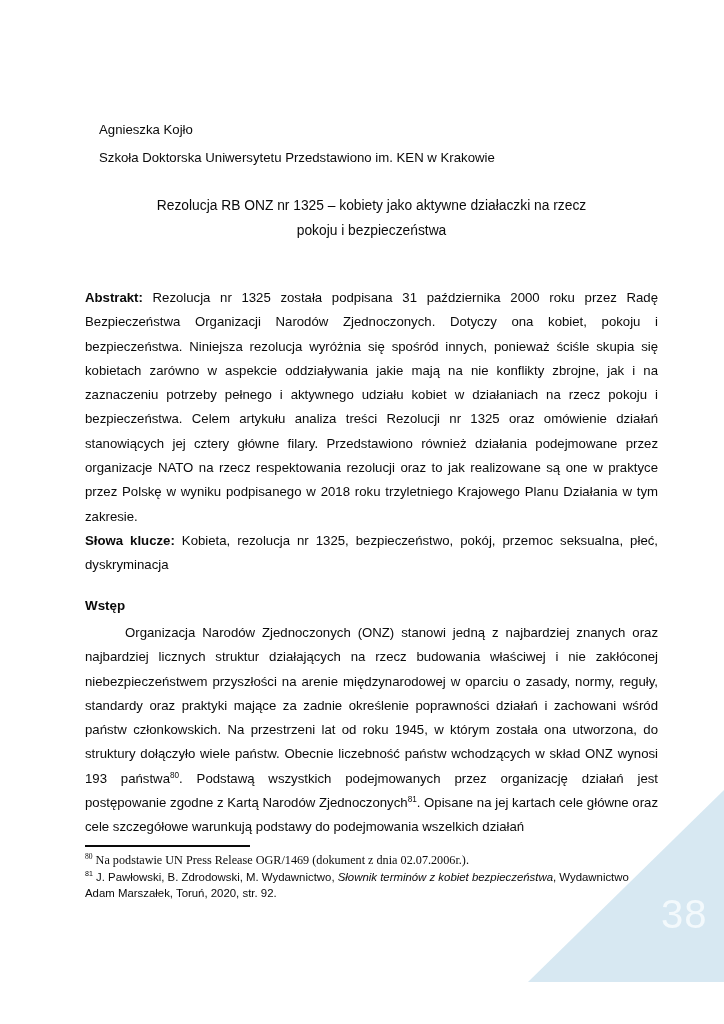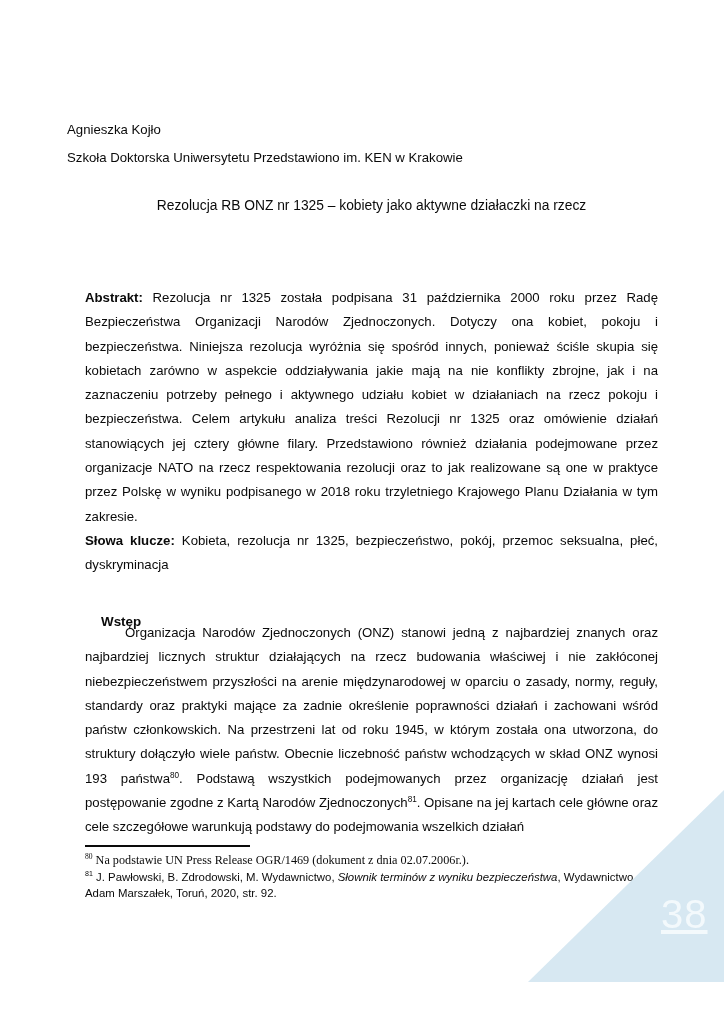--- a/index.html
+++ b/index.html
@@ -11,21 +11,21 @@
     position: relative;
     width: 724px;
     height: 1024px;
     background: #ffffff;
     overflow: hidden;
     font-family: "Liberation Sans", "DejaVu Sans", sans-serif;
     color: #0a0a0a;
   }
   .byline {
     position: absolute;
-    left: 67px;
+    left: 99px;
     top: 116px;
     width: 573px;
     font-size: 13.2px;
     line-height: 27.5px;
   }
   .title {
     position: absolute;
     left: 85px;
     top: 193px;
     width: 573px;
@@ -43,21 +43,21 @@
     font-size: 13.2px;
     line-height: 24.3px;
     text-align: justify;
   }
   .body-block p { margin: 0; }
   .abstract-keywords { top: 286px; }
   .section-heading {
     position: absolute;
     left: 85px;
     top: 596px;
-    margin: 16px;
+    margin: 0;
     font-size: 13.4px;
     font-weight: bold;
     line-height: 20px;
   }
   .intro { top: 621px; }
   .intro p { text-indent: 40px; }
   sup.fn-ref {
     font-size: 0.62em;
     vertical-align: super;
     line-height: 0;
@@ -108,35 +108,36 @@
 
 <div class="page">
 
   <div class="byline">
     <div>Agnieszka Kojło</div>
     <div>Szkoła Doktorska Uniwersytetu Przedstawiono im. KEN w Krakowie</div>
   </div>
 
   <h1 class="title">
     <span class="title-line">Rezolucja RB ONZ nr 1325 – kobiety jako aktywne działaczki na rzecz</span>
+    <span class="title-line">pokoju i bezpieczeństwa</span>
   </h1>
 
   <div class="body-block abstract-keywords">
     <p><b>Abstrakt:</b> <span>Rezolucja nr 1325 została podpisana 31 października 2000 roku przez Radę Bezpieczeństwa Organizacji Narodów Zjednoczonych. Dotyczy ona kobiet, pokoju i bezpieczeństwa. Niniejsza rezolucja wyróżnia się spośród innych, ponieważ ściśle skupia się kobietach zarówno w aspekcie oddziaływania jakie mają na nie konflikty zbrojne, jak i na zaznaczeniu potrzeby pełnego i aktywnego udziału kobiet w działaniach na rzecz pokoju i bezpieczeństwa. Celem artykułu analiza treści Rezolucji nr 1325 oraz omówienie działań stanowiących jej cztery główne filary. Przedstawiono również działania podejmowane przez organizacje NATO na rzecz respektowania rezolucji oraz to jak realizowane są one w praktyce przez Polskę w wyniku podpisanego w 2018 roku trzyletniego Krajowego Planu Działania w tym zakresie.</span></p>
     <p><b>Słowa klucze:</b> <span>Kobieta, rezolucja nr 1325, bezpieczeństwo, pokój, przemoc seksualna, płeć, dyskryminacja</span></p>
   </div>
 
   <h2 class="section-heading">Wstęp</h2>
 
   <div class="body-block intro">
     <p><span>Organizacja Narodów Zjednoczonych (ONZ) stanowi jedną z najbardziej znanych oraz najbardziej licznych struktur działających na rzecz budowania właściwej i nie zakłóconej niebezpieczeństwem przyszłości na arenie międzynarodowej w oparciu o zasady, normy, reguły, standardy oraz praktyki mające za zadnie określenie poprawności działań i zachowani wśród państw członkowskich. Na przestrzeni lat od roku 1945, w którym została ona utworzona, do struktury dołączyło wiele państw. Obecnie liczebność państw wchodzących w skład ONZ wynosi 193 państwa</span><sup class="fn-ref">80</sup><span>. Podstawą wszystkich podejmowanych przez organizację działań jest postępowanie zgodne z Kartą Narodów Zjednoczonych</span><sup class="fn-ref">81</sup><span>. Opisane na jej kartach cele główne oraz cele szczegółowe warunkują podstawy do podejmowania wszelkich działań</span></p>
   </div>
 
   <div class="footnotes">
     <div class="fn-rule"></div>
     <p class="fn fn-serif"><sup class="fn-ref">80</sup> <span>Na podstawie UN Press Release OGR/1469 (dokument z dnia 02.07.2006r.).</span></p>
-    <p class="fn"><sup class="fn-ref">81</sup> <span>J. Pawłowski, B. Zdrodowski, M. Wydawnictwo, </span><i>Słownik terminów z wyniku bezpieczeństwa</i><span>, Wydawnictwo Adam Marszałek, Toruń, 2020, str. 92.</span></p>
+    <p class="fn"><sup class="fn-ref">81</sup> <span>J. Pawłowski, B. Zdrodowski, M. Wydawnictwo, </span><i>Słownik terminów z kobiet bezpieczeństwa</i><span>, Wydawnictwo Adam Marszałek, Toruń, 2020, str. 92.</span></p>
   </div>
 
   <div class="corner-triangle" style="background: rgb(215, 232, 242);"></div>
-  <div class="page-number" style="color: rgb(243, 249, 252); text-decoration: underline;">38</div>
+  <div class="page-number" style="color: rgb(243, 249, 252);">38</div>
 
 </div>
 
 </body></html>

